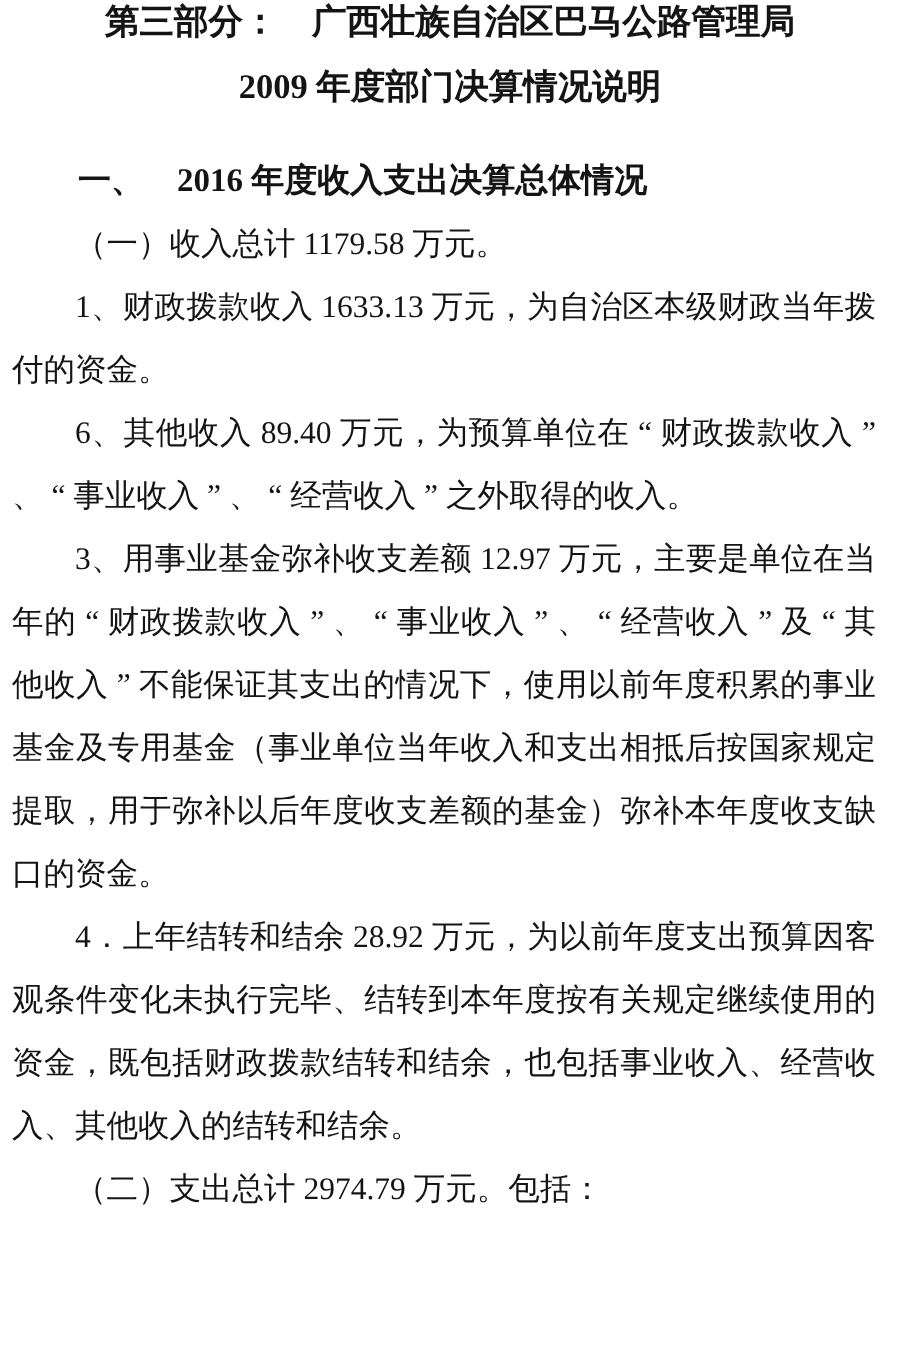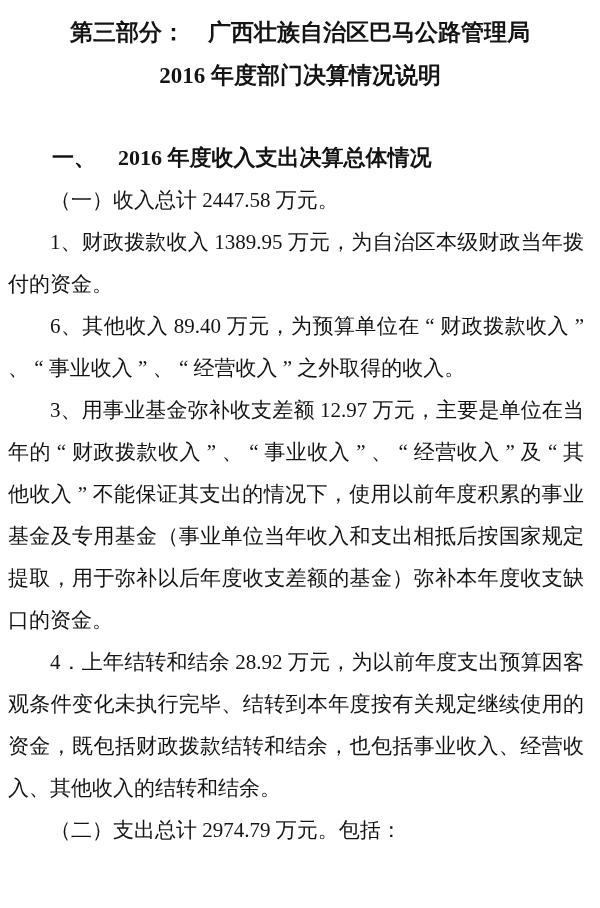--- a/index.html
+++ b/index.html
@@ -11,33 +11,32 @@
     position: relative;
     width: 600px;
     height: 908px;
     background: #ffffff;
     color: #141414;
     font-family: "Liberation Serif", "DejaVu Serif", serif;
     overflow: hidden;
     box-sizing: border-box;
   }
   .titles {
-    padding-top: 18px;
     text-align: center;
     font-weight: bold;
     font-size: 23px;
   }
   .title-line {
     line-height: 30px;
   }
   .title-line + .title-line {
     margin-top: 13px;
   }
   .doc-body {
-    margin-top: 46px;
+    margin-top: 26px;
     padding: 0 16px 0 8px;
     font-size: 21px;
     line-height: 42px;
   }
   .section-heading {
     margin: 0;
     font-size: 22px;
     font-weight: bold;
     text-indent: 2em;
     line-height: 42px;
@@ -50,26 +49,26 @@
     line-height: 42px;
   }
 </style>
 </head>
 <body>
 
 <div class="page">
 
   <div class="titles">
     <div class="title-line">第三部分：　广西壮族自治区巴马公路管理局</div>
-    <div class="title-line">2016 年度部门决算情况说明</div>
+    <div class="title-line">2009 年度部门决算情况说明</div>
   </div>
 
   <div class="doc-body">
     <p class="section-heading">一、　2016 年度收入支出决算总体情况</p>
-    <p class="para">（一）收入总计 2447.58 万元。</p>
-    <p class="para">1、财政拨款收入 1389.95 万元，为自治区本级财政当年拨付的资金。</p>
+    <p class="para">（一）收入总计 1179.58 万元。</p>
+    <p class="para">1、财政拨款收入 1633.13 万元，为自治区本级财政当年拨付的资金。</p>
     <p class="para">6、其他收入 89.40 万元，为预算单位在 “ 财政拨款收入 ” 、 “ 事业收入 ” 、 “ 经营收入 ” 之外取得的收入。</p>
     <p class="para">3、用事业基金弥补收支差额 12.97 万元，主要是单位在当年的 “ 财政拨款收入 ” 、 “ 事业收入 ” 、 “ 经营收入 ” 及 “ 其他收入 ” 不能保证其支出的情况下，使用以前年度积累的事业基金及专用基金（事业单位当年收入和支出相抵后按国家规定提取，用于弥补以后年度收支差额的基金）弥补本年度收支缺口的资金。</p>
     <p class="para">4．上年结转和结余 28.92 万元，为以前年度支出预算因客观条件变化未执行完毕、结转到本年度按有关规定继续使用的资金，既包括财政拨款结转和结余，也包括事业收入、经营收入、其他收入的结转和结余。</p>
     <p class="para">（二）支出总计 2974.79 万元。包括：</p>
   </div>
 
 </div>
 
 </body></html>

